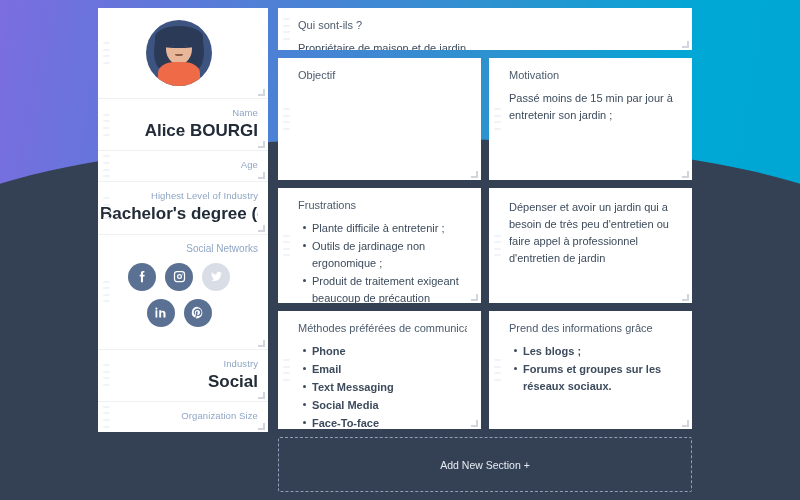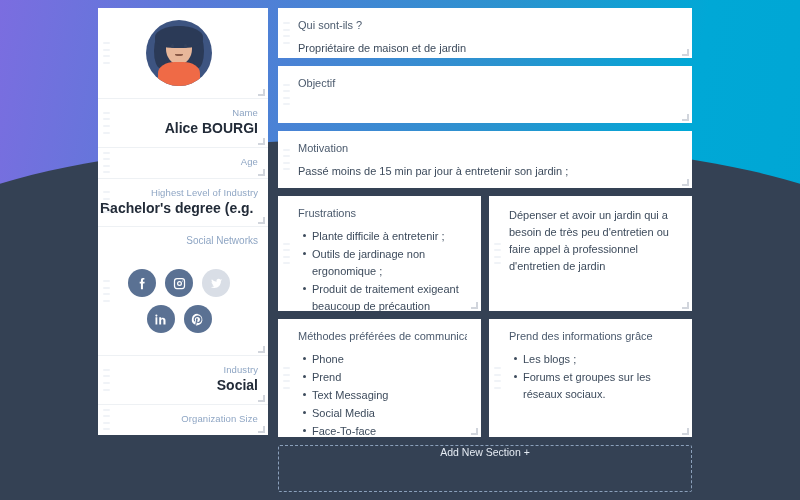--- a/index.html
+++ b/index.html
@@ -131,33 +131,33 @@
   .av-sidel { left: 8px; }
   .av-sider { right: 8px; }
 
   .fld-label {
     font-size: 9.5px;
     color: #8fa6c4;
     letter-spacing: .1px;
     margin-bottom: 2px;
   }
   .fld-value {
-    font-size: 14px;
+    font-size: 17px;
     font-weight: bold;
     color: #222b38;
     line-height: 1.25;
     white-space: nowrap;
     overflow: hidden;
   }
 
   .social-card { padding-bottom: 14px; }
   .social-title {
     font-size: 10px;
     color: #8fa6c4;
-    margin-bottom: 23px;
+    margin-bottom: 9px;
   }
   .social-row {
     display: flex;
     justify-content: center;
     gap: 9px;
     margin-bottom: 8px;
   }
   .social-row:last-child { margin-bottom: 0; }
   .soc {
     width: 28px; height: 28px;
@@ -202,37 +202,37 @@
     margin-bottom: 1px;
   }
   .card-body li::before {
     content: "";
     position: absolute;
     left: -9px; top: 6px;
     width: 3px; height: 3px;
     border-radius: 50%;
     background: #3d4b5c;
   }
-  .card-body.bold li { font-weight: normal; }
+  .card-body.bold li { font-weight: bold; }
 
   .row2 { display: flex; gap: 8px; }
   .row2 > .card { flex: 1 1 0; min-width: 0; }
 
-  #row-top { height: 50px; }
-  #row-objectives { height: 122px; flex-direction: column; }
+  #row-top { height: 42px; }
+  #row-objectives { height: 122px; }
   #row-frustrations { height: 115px; justify-content: space-between; }
   #row-methods { height: 118px; }
 
   #add-section {
     flex: 1;
     min-height: 36px;
     border: 1px dashed #8ba0bb;
     border-radius: 2px;
     display: flex;
-    align-items: flex-start;
+    align-items: center;
     justify-content: center;
     color: #e6ecf4;
     font-size: 10.5px;
     background: transparent;
   }
 </style>
 </head>
 <body>
 
 <div id="stage">
@@ -436,21 +436,21 @@
           <span class="drag-grip">
               <i></i>
               <i></i>
               <i></i>
               <i></i>
             </span>
           <div class="card-title">Méthodes préférées de communication</div>
           <div class="card-body bold">
             <ul>
                 <li>Phone</li>
-                <li>Prend</li>
+                <li>Email</li>
                 <li>Text Messaging</li>
                 <li>Social Media</li>
                 <li>Face-To-face</li>
               </ul>
           </div>
           <span class="resize-handle"></span>
         </div>
         <div class="card">
           <span class="drag-grip">
               <i></i>

